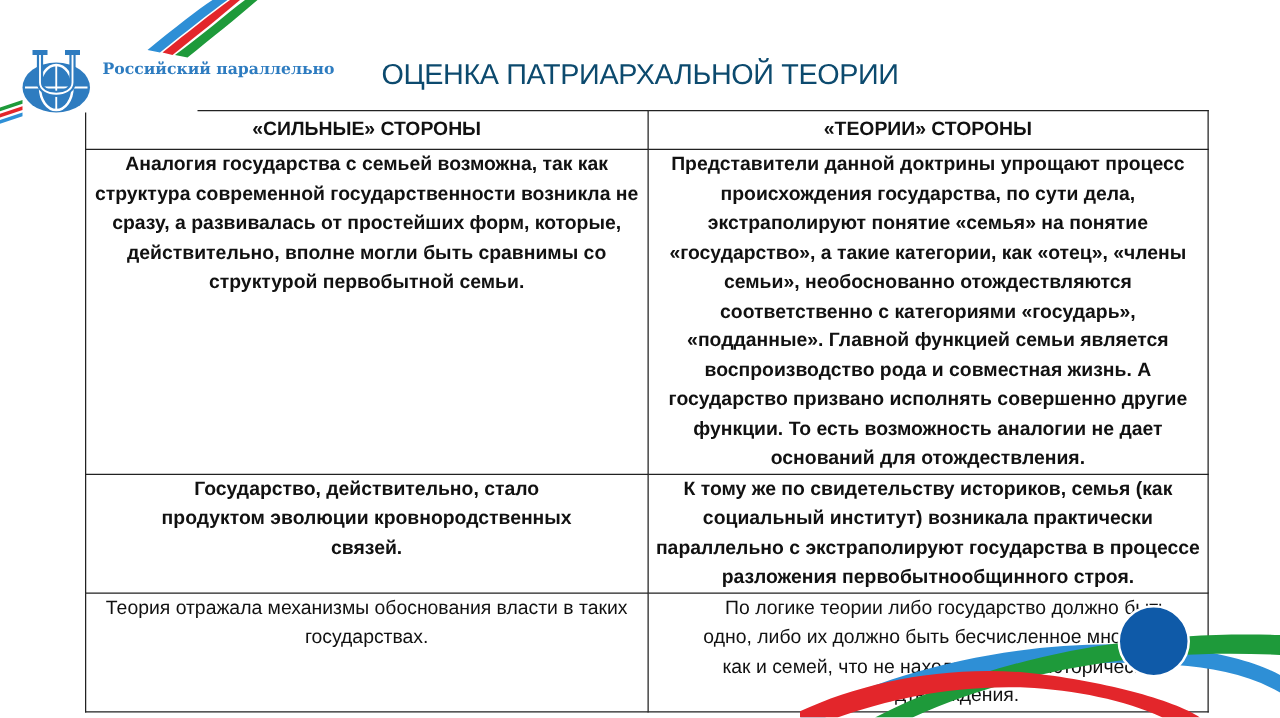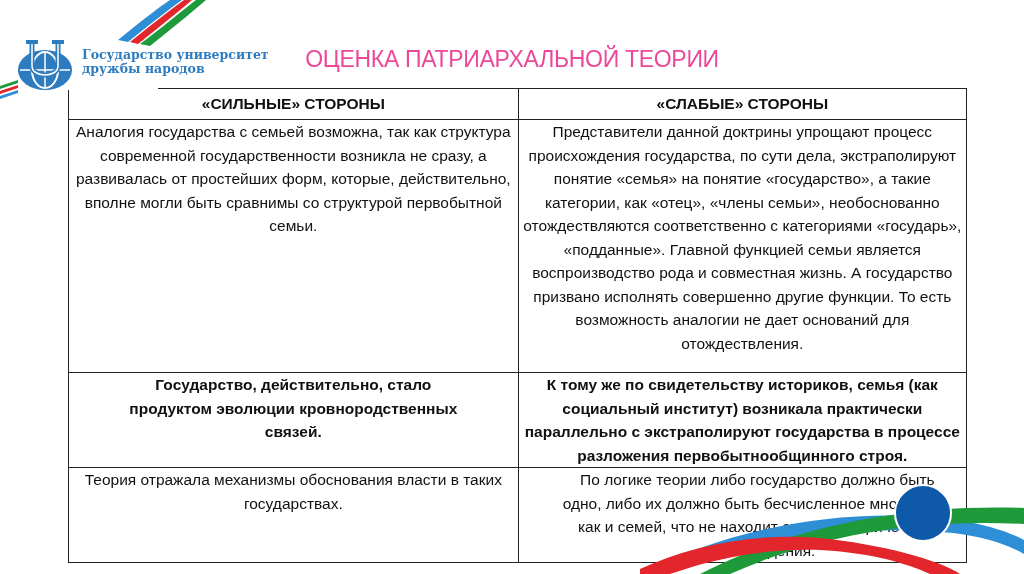--- a/index.html
+++ b/index.html
@@ -8,37 +8,37 @@
     background:#ffffff;
     font-family: "Liberation Sans", "DejaVu Sans", sans-serif;
     color:#111;
   }
   .deco { position:absolute; pointer-events:none; }
   .logo-wrap { position:absolute; left:16px; top:40px; width:260px; height:52px; }
   .logo-emblem { position:absolute; left:0; top:0; width:58px; height:52px; }
   .logo-text { position:absolute; left:66px; top:8px; font-family:"DejaVu Serif", serif; font-weight:bold; color:#2e7cc0; font-size:12.5px; line-height:14px; }
   .title {
     position:absolute; left:0; right:0; top:46px; text-align:center;
-    font-size:23px; letter-spacing:-0.3px; color:#ec4899;
+    font-size:23px; letter-spacing:-0.3px; color:#0c4a6e;
     padding-left:0;
   }
   .title span { display:inline-block; margin-left:0; }
   table.grid {
     position:absolute; left:68px; top:88px; width:899px;
     border-collapse:collapse; font-size:15.5px; line-height:23.5px;
     background:transparent;
   }
   table.grid th, table.grid td {
     border:1.5px solid #222; text-align:center; vertical-align:top;
     padding:0 4px;
   }
   table.grid th { font-weight:bold; height:30px; vertical-align:middle; font-size:15.5px; }
   .c1 { width:449px; }
   .c2 { width:450px; }
-  .row1 td { height:252px; padding-top:4px; }
+  .row1 td { height:252px; padding-top:4px;font-weight:bold; }
   .row2 td { height:90px;font-weight:bold; }
   .row3 td { height:92px;margin-top:16px; }
   .cell-text { display:block; }
   .corner-mask { position:absolute; left:66px; top:86px; width:92px; height:4px; background:#fff; }
 </style>
 </head>
 <body>
 
 <svg class="deco" style="left:100px;top:0;" width="110" height="50" viewBox="0 0 110 50">
   <path d="M18 40 C40 22 58 8 70 0 L82 0 C68 10 48 26 28 42 Z" fill="#2e8fd6"></path>
@@ -57,34 +57,33 @@
     <ellipse cx="29" cy="30" rx="27" ry="20" fill="#2e7cc0"></ellipse>
     <ellipse cx="29" cy="30" rx="13" ry="18" fill="none" stroke="#fff" stroke-width="2"></ellipse>
     <line x1="4" y1="30" x2="54" y2="30" stroke="#fff" stroke-width="1.5"></line>
     <line x1="29" y1="12" x2="29" y2="48" stroke="#fff" stroke-width="1.5"></line>
     <path d="M16 2 L16 26 C16 38 42 38 42 26 L42 2" fill="none" stroke="#2e7cc0" stroke-width="5"></path>
     <path d="M16 2 L16 26 C16 38 42 38 42 26 L42 2" fill="none" stroke="#fff" stroke-width="1.5"></path>
     <rect x="10" y="0" width="12" height="4" fill="#2e7cc0"></rect>
     <rect x="36" y="0" width="12" height="4" fill="#2e7cc0"></rect>
   </svg>
   <div class="logo-text">
-    <div>Государство университет</div>
-    <div>дружбы народов</div>
+    <div>Российский параллельно</div>
   </div>
 </div>
 
 <div class="title">
   <span style="margin-left:0;">ОЦЕНКА ПАТРИАРХАЛЬНОЙ ТЕОРИИ</span>
 </div>
 
 <table class="grid">
   <thead>
     <tr>
       <th class="c1">«СИЛЬНЫЕ» СТОРОНЫ</th>
-      <th class="c2">«СЛАБЫЕ» СТОРОНЫ</th>
+      <th class="c2">«ТЕОРИИ» СТОРОНЫ</th>
     </tr>
   </thead>
   <tbody>
     <tr class="row1">
       <td>
           <span class="cell-text">Аналогия государства с семьей возможна, так как структура современной государственности возникла не сразу, а развивалась от простейших форм, которые, действительно, вполне могли быть сравнимы со структурой первобытной семьи.</span>
         </td>
       <td>
           <span class="cell-text">Представители данной доктрины упрощают процесс происхождения государства, по сути дела, экстраполируют понятие «семья» на понятие «государство», а такие категории, как «отец», «члены семьи», необоснованно отождествляются соответственно с категориями «государь», «подданные». Главной функцией семьи является воспроизводство рода и совместная жизнь. А государство призвано исполнять совершенно другие функции. То есть возможность аналогии не дает оснований для отождествления.</span>
         </td>

